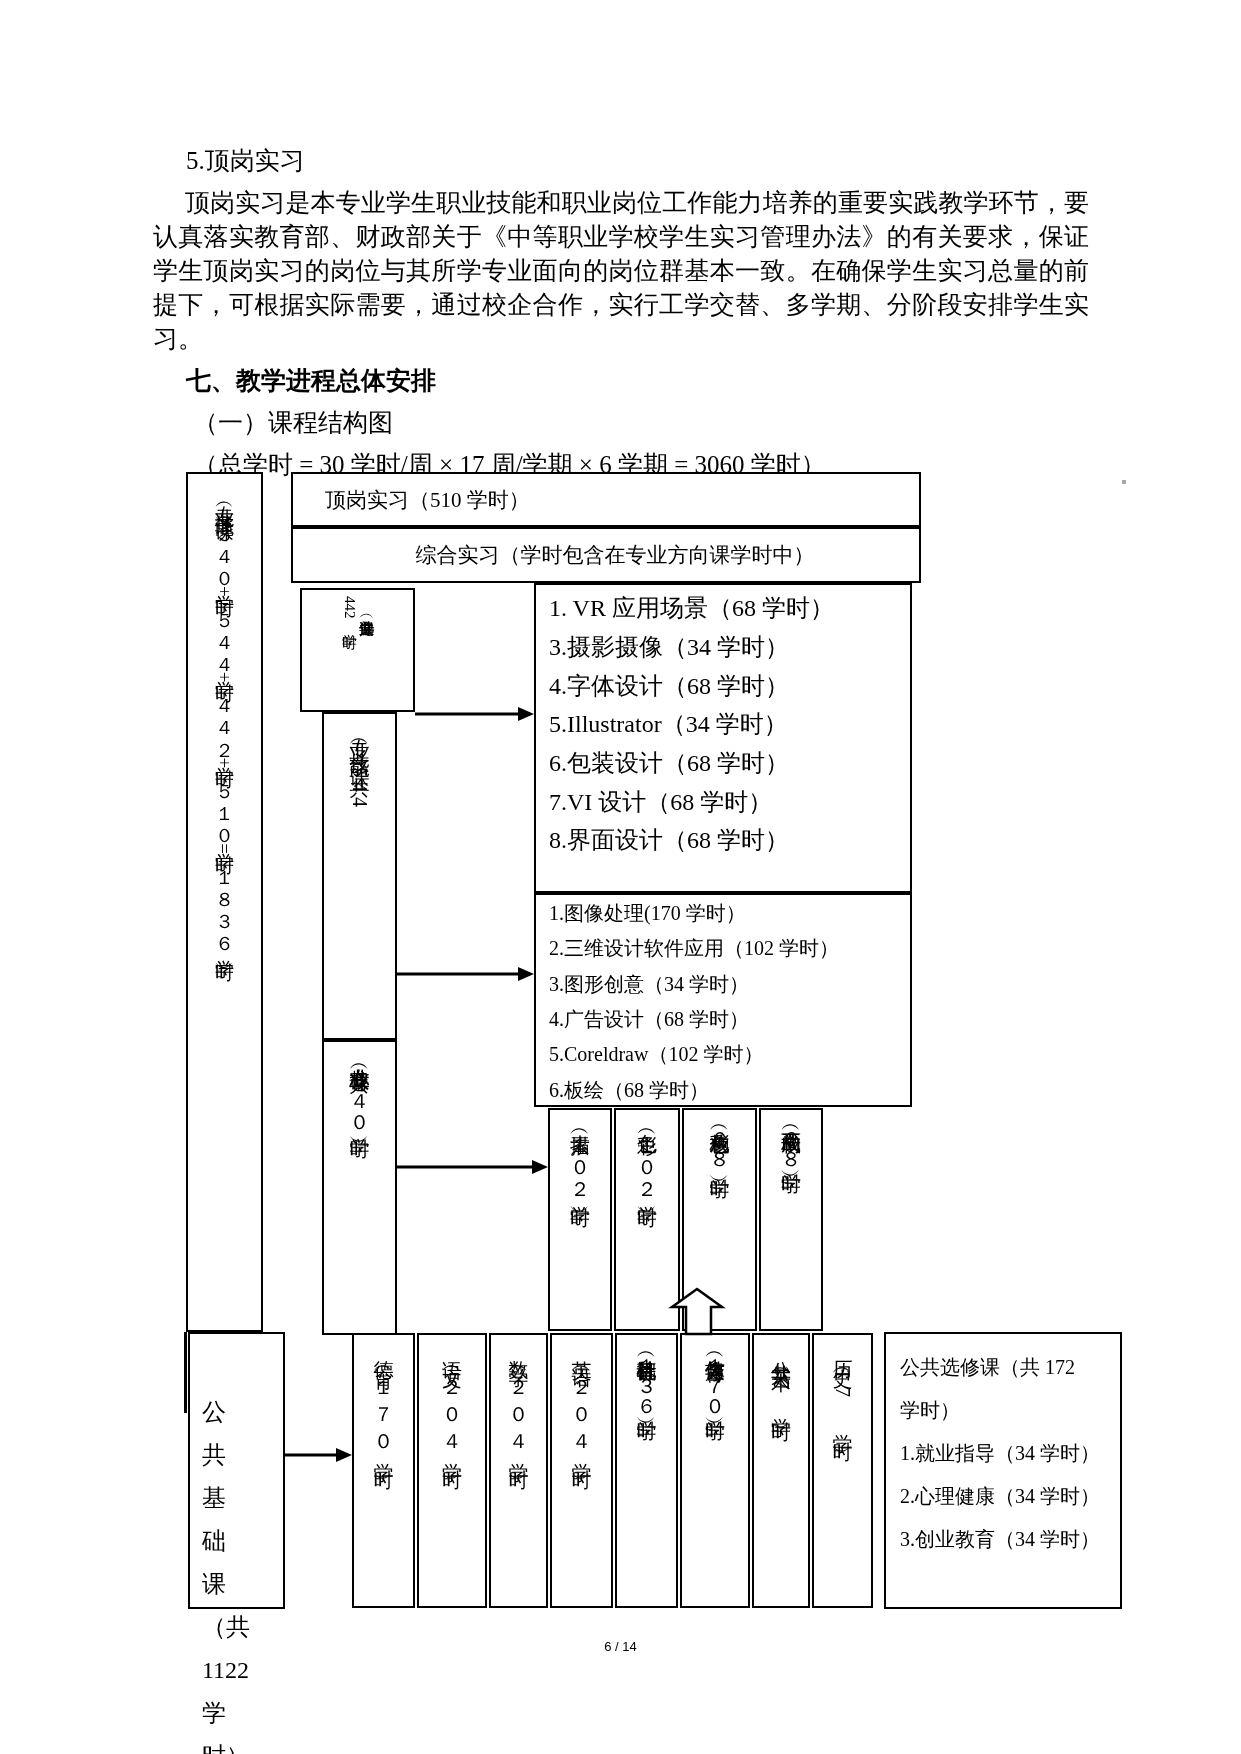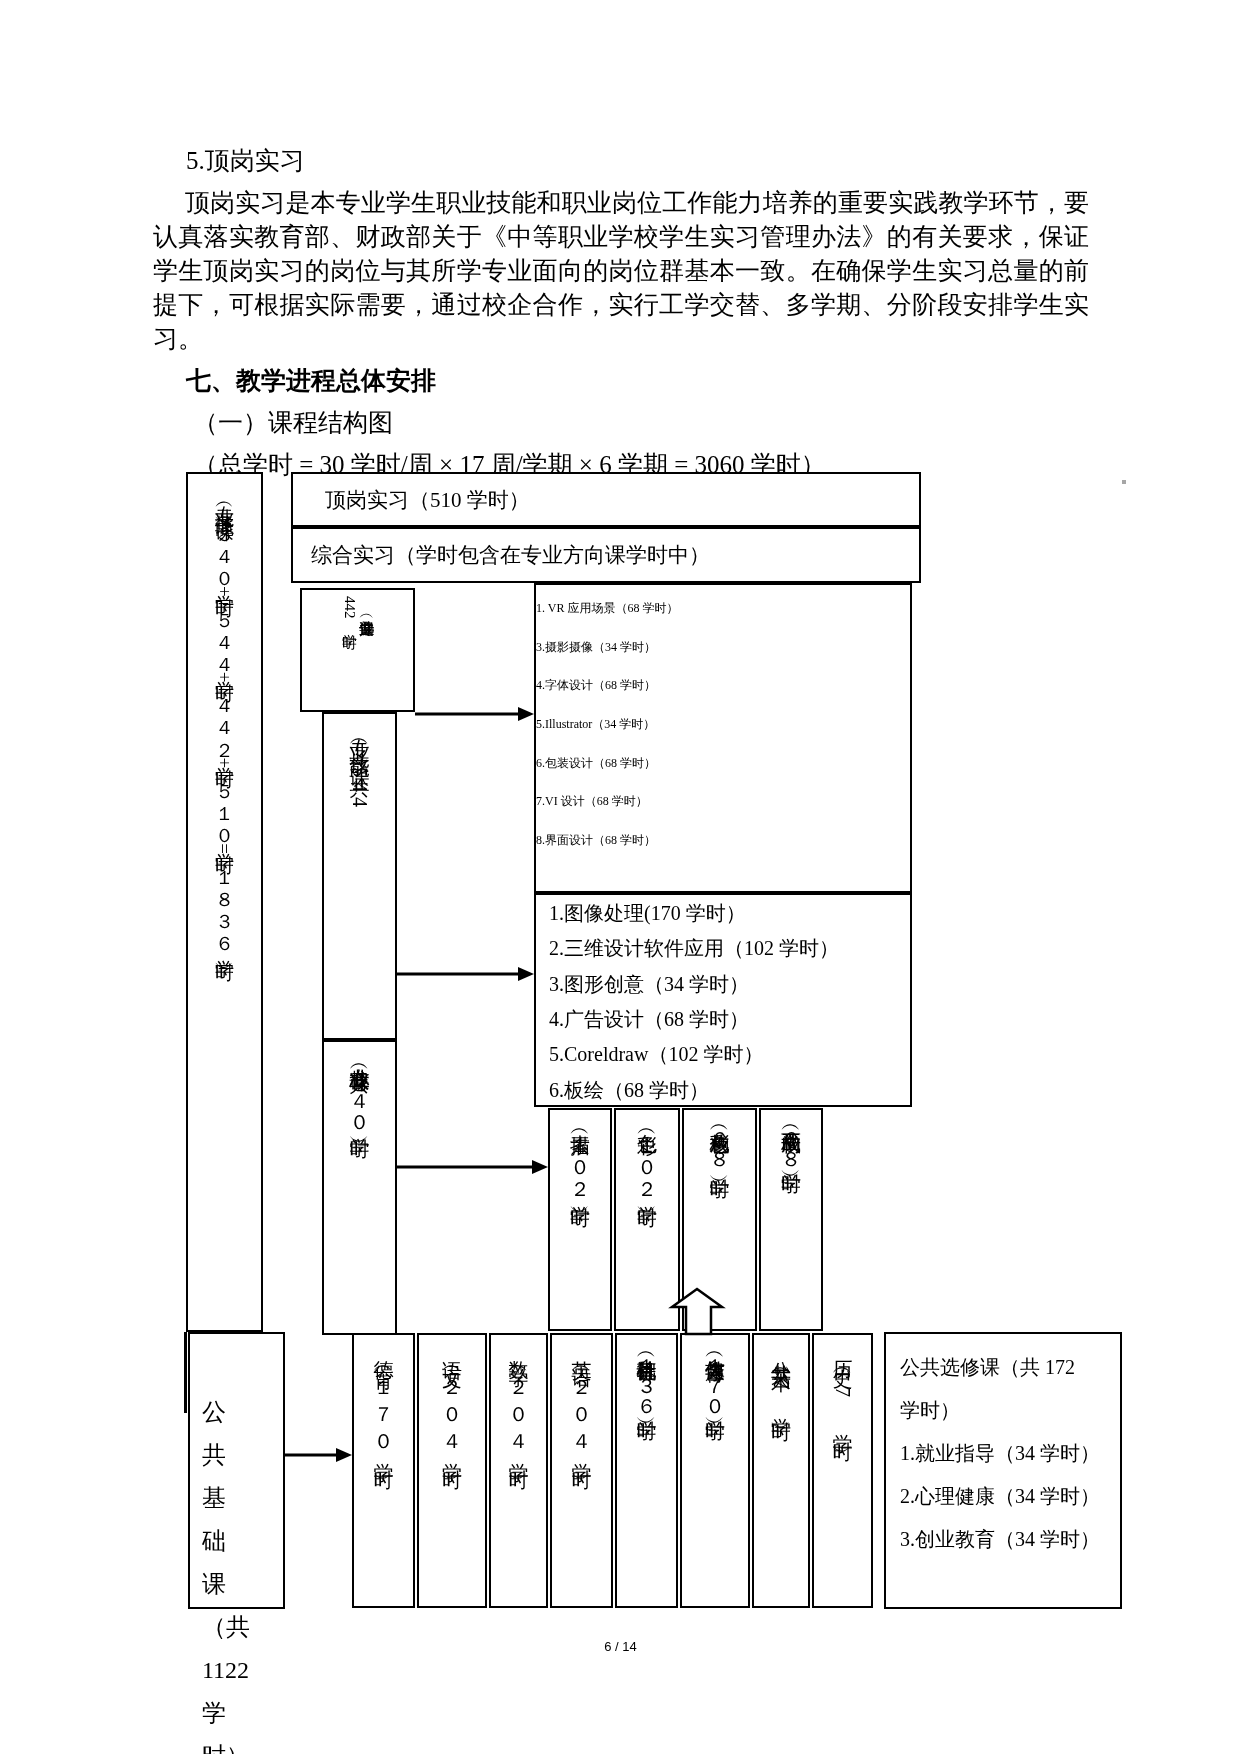--- a/index.html
+++ b/index.html
@@ -20,21 +20,21 @@
   .f19ls3{font-size:19px;letter-spacing:3px;}
   .f20ls5{font-size:20px;letter-spacing:5px;}
   .f20ls1{font-size:20px;letter-spacing:1px;}
   .f20ls2{font-size:20px;letter-spacing:2px;}
   .f20ls0{font-size:20px;letter-spacing:0;}
   .f20ls7{font-size:20px;letter-spacing:7px;}
   .f20ls4{font-size:20px;letter-spacing:4px;}
   .f20ls8{font-size:20px;letter-spacing:8px;}
   
   .hcent{display:flex;align-items:center;font-size:21px;}
-  .li{height:38.7px;display:flex;align-items:center;font-size:12px;}
+  .li{height:38.7px;display:flex;align-items:center;padding-left:13px;font-size:24px;}
   .li2{height:35.3px;display:flex;align-items:center;padding-left:13px;font-size:20px;}
   .pre{white-space:pre-line;}
   .footer{width:100%;text-align:center;font-family:"Liberation Sans",sans-serif;
           font-weight:normal;font-size:13px;}
   svg{position:absolute;left:0;top:0;}
 </style>
 </head>
 <body>
 
 <div class="page">
@@ -49,21 +49,21 @@
 
   <div class="abs bx vwrap" style="left:186px;top:472px;width:77px;height:860px;padding-top:16px;">
     <span class="vt f19ls3">专业（技能）课（３４０学时+５４４学时+４４２学时+５１０学时=１８３６学时）</span>
   </div>
 
   <div class="abs" style="left:184px;top:1332px;width:3px;height:81px;background:#000;"></div>
 
   <div class="abs bx hcent" style="left:291px;top:472px;width:630px;height:55px;padding-left:32px;">
     <span>顶岗实习（510 学时）</span>
   </div>
-  <div class="abs bx hcent" style="left:291px;top:527px;width:630px;height:56px;padding-left:18px;">
+  <div class="abs bx hcent" style="left:291px;top:527px;width:630px;height:56px;padding-left:18px;justify-content:center;">
     <span>综合实习（学时包含在专业方向课学时中）</span>
   </div>
 
   <div class="abs bx vwrap" style="left:300px;top:588px;width:115px;height:124px;padding-top:6px;">
     <span class="vt f15" style="text-align:center;">专业选修课（共
 442 学时</span>
   </div>
 
   <div class="abs bx vwrap" style="left:322px;top:712px;width:75px;height:328px;padding-top:8px;overflow:hidden;">
     <span class="vt f20ls5">专业（技能）课（共544</span>

